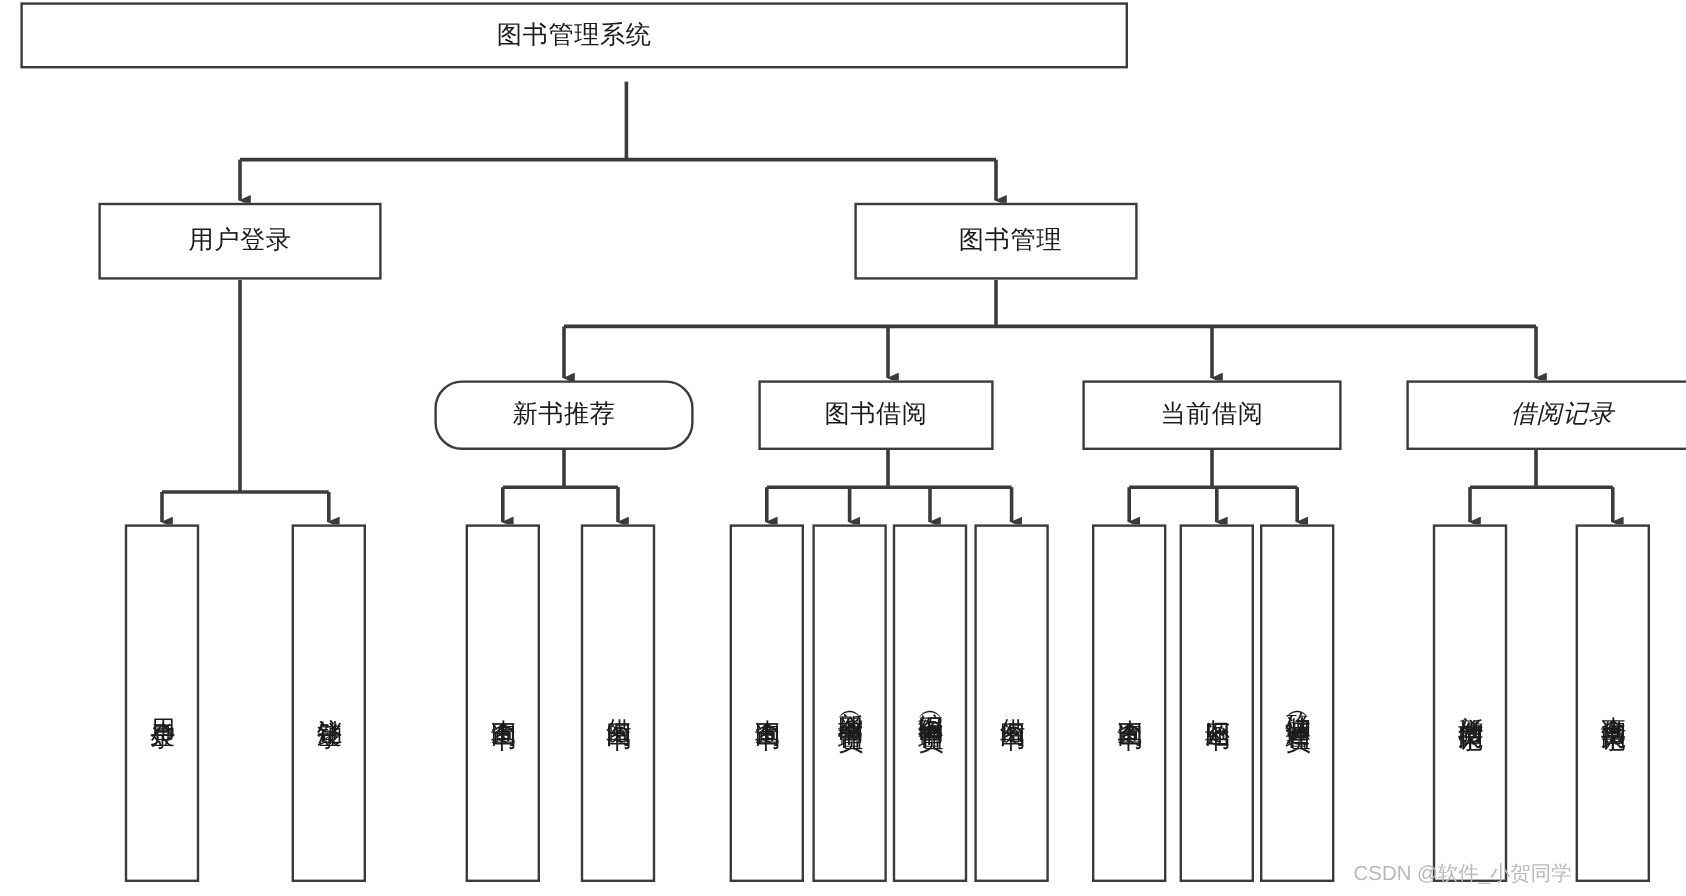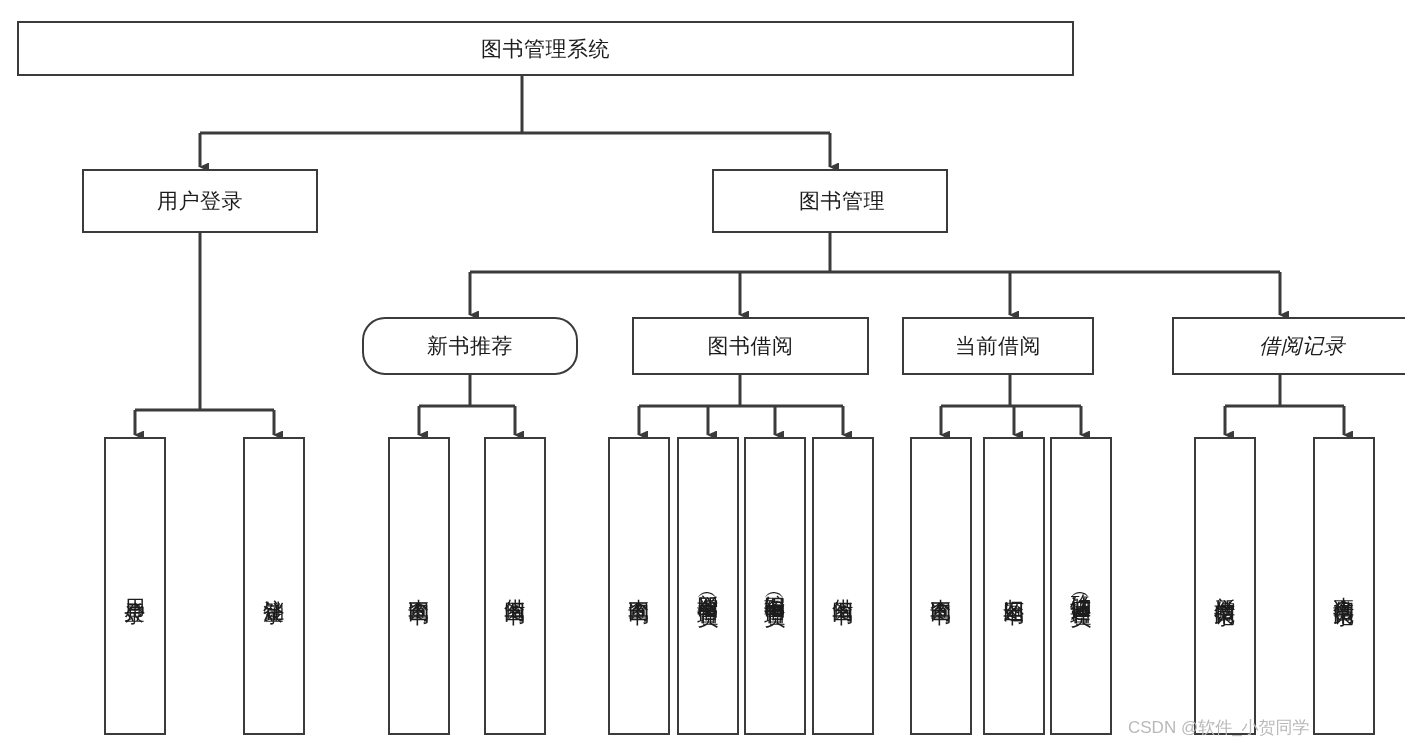--- a/index.html
+++ b/index.html
@@ -98,36 +98,36 @@
         <line x1="941" y1="406" x2="941" y2="435" stroke="#3b3b3b" stroke-width="3" marker-end="url(#arrowhead)"></line>
         <line x1="1014" y1="406" x2="1014" y2="435" stroke="#3b3b3b" stroke-width="3" marker-end="url(#arrowhead)"></line>
         <line x1="1081" y1="406" x2="1081" y2="435" stroke="#3b3b3b" stroke-width="3" marker-end="url(#arrowhead)"></line>
         <line x1="1280" y1="375" x2="1280" y2="406" stroke="#3b3b3b" stroke-width="3"></line>
         <line x1="1225" y1="406" x2="1344" y2="406" stroke="#3b3b3b" stroke-width="3"></line>
         <line x1="1225" y1="406" x2="1225" y2="435" stroke="#3b3b3b" stroke-width="3" marker-end="url(#arrowhead)"></line>
         <line x1="1344" y1="406" x2="1344" y2="435" stroke="#3b3b3b" stroke-width="3" marker-end="url(#arrowhead)"></line>
       </g>
   </svg>
   <div id="nodes-layer">
-      <div class="node-box horizontal" style="left: 17px; top: 21px; width: 1057px; height: 55px;">
+      <div class="node-box horizontal" style="left: 17px; top: 2px; width: 923px; height: 55px;">
         <span class="node-label">图书管理系统</span>
       </div>
       <div class="node-box horizontal" style="left: 82px; top: 169px; width: 236px; height: 64px;">
         <span class="node-label">用户登录</span>
       </div>
       <div class="node-box horizontal" style="left: 712px; top: 169px; width: 236px; height: 64px; padding-left: 24px;">
         <span class="node-label">图书管理</span>
       </div>
       <div class="node-box horizontal" style="left: 362px; top: 317px; width: 216px; height: 58px; border-radius: 23px;">
         <span class="node-label">新书推荐</span>
       </div>
-      <div class="node-box horizontal" style="left: 632px; top: 317px; width: 237px; height: 58px;">
+      <div class="node-box horizontal" style="left: 632px; top: 317px; width: 196px; height: 58px;">
         <span class="node-label">图书借阅</span>
       </div>
-      <div class="node-box horizontal" style="left: 902px; top: 317px; width: 192px; height: 58px;">
+      <div class="node-box horizontal" style="left: 902px; top: 317px; width: 216px; height: 58px;">
         <span class="node-label">当前借阅</span>
       </div>
       <div class="node-box horizontal" style="left: 1172px; top: 317px; width: 260px; height: 58px; font-style: italic;">
         <span class="node-label">借阅记录</span>
       </div>
       <div class="node-box vertical" style="left: 104px; top: 437px; width: 62px; height: 298px;">
         <span class="node-label">用户登录</span>
       </div>
       <div class="node-box vertical" style="left: 243px; top: 437px; width: 62px; height: 298px;">
         <span class="node-label">注销登录</span>

